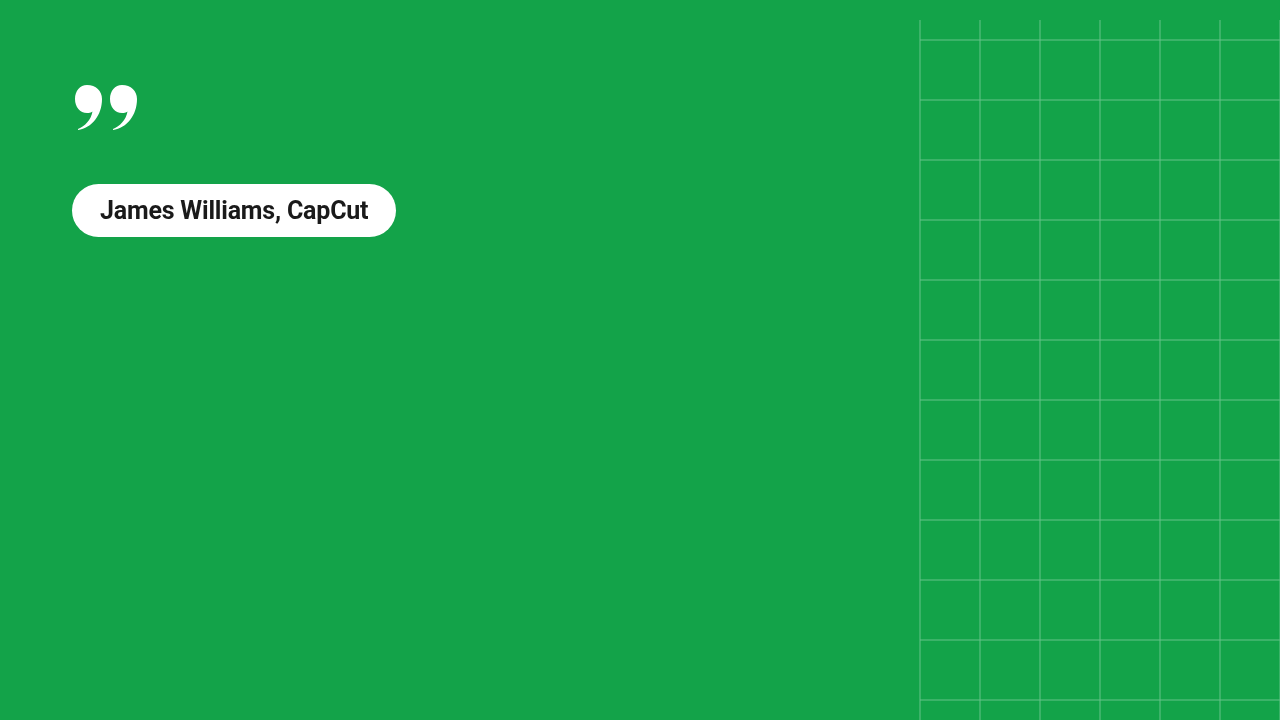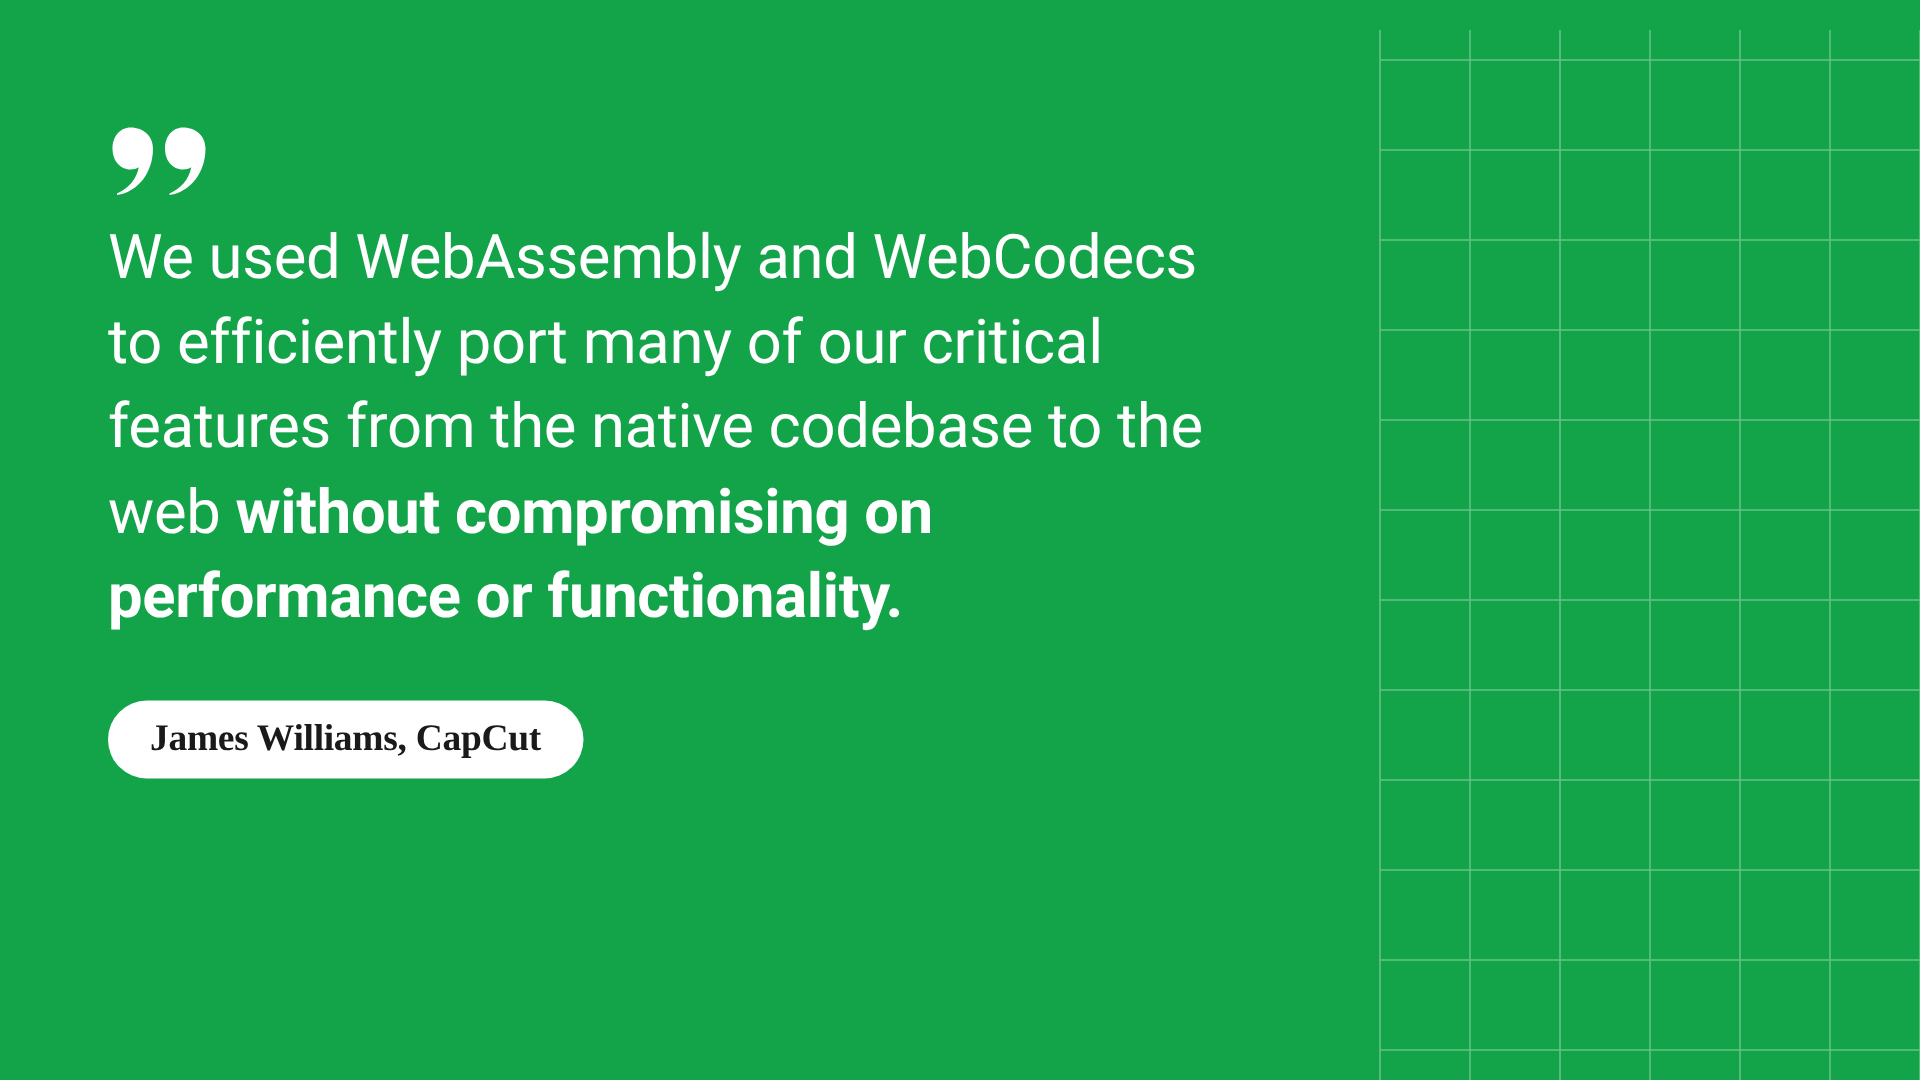--- a/index.html
+++ b/index.html
@@ -55,21 +55,20 @@
     .attribution {
       display: inline-block;
       background: #ffffff;
       color: #1a1a1a;
       font-size: 25px;
       font-weight: 700;
       padding: 12px 28px;
       border-radius: 999px;
       margin-top: 40px;
       letter-spacing: -0.2px;
-      font-family: Liberation Serif, serif;
     }
   </style>
 </head>
 <body>
 
 <div class="grid-decoration">
   <svg viewBox="0 0 380 700" preserveAspectRatio="none">
     <g stroke="#ffffff" stroke-width="1" fill="none">
       <line x1="20" y1="0" x2="20" y2="700"></line>
       <line x1="80" y1="0" x2="80" y2="700"></line>
@@ -94,15 +93,14 @@
   </svg>
 </div>
 
 <div class="quote-container">
   <div class="quote-icon">
     <svg viewBox="0 0 70 50">
       <path d="M 15 5 C 8 5 3 11 3 19 C 3 27 8 33 15 33 C 17 33 19 32.5 20.5 31.5 C 19 40 13 46 6 49 L 6 50 C 20 48 30 35 30 19 C 30 11 24 5 15 5 Z"></path>
       <path d="M 50 5 C 43 5 38 11 38 19 C 38 27 43 33 50 33 C 52 33 54 32.5 55.5 31.5 C 54 40 48 46 41 49 L 41 50 C 55 48 65 35 65 19 C 65 11 59 5 50 5 Z"></path>
     </svg>
   </div>
-  <div class="quote-text"><span>We used WebAssembly and WebCodecs to efficiently port many of our critical features from the&nbsp;native codebase to the web </span><span class="bold">without compromising on performance or functionality.</span></div>
   <div class="attribution">James Williams, CapCut</div>
 </div>
 
 </body></html>

